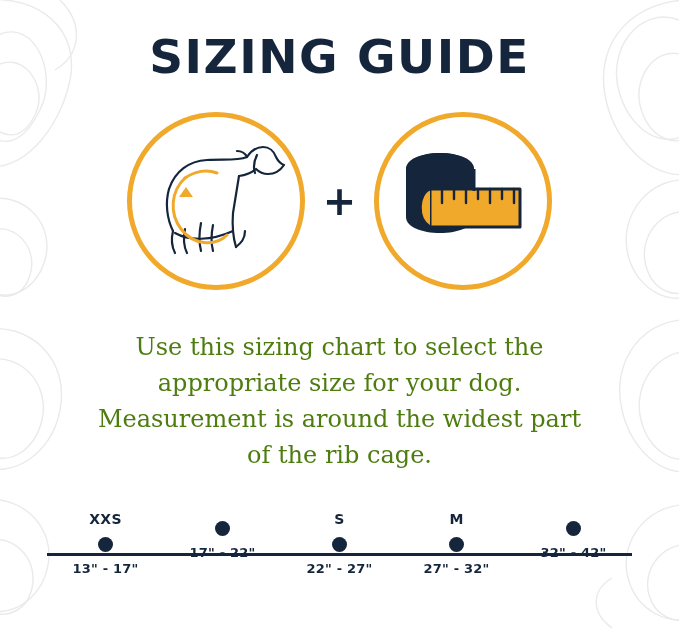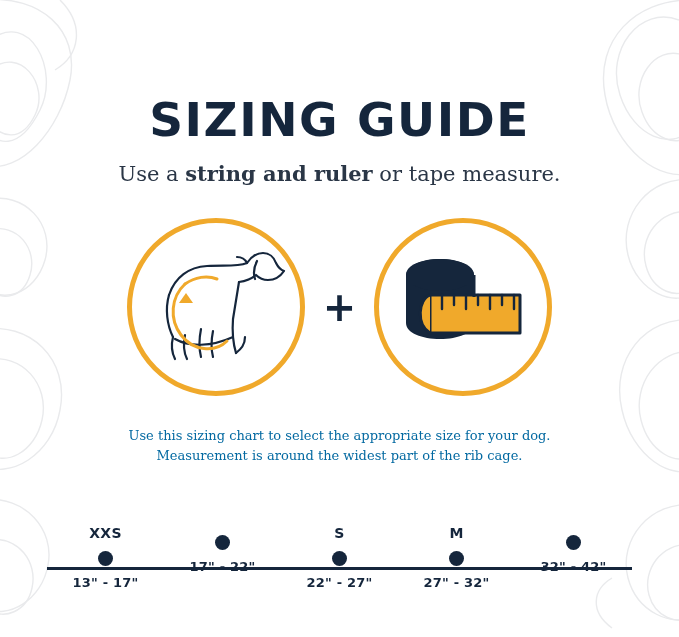--- a/index.html
+++ b/index.html
@@ -33,21 +33,21 @@
   }
 
   .title {
     text-align: center;
     font-family: "DejaVu Sans", sans-serif;
     font-weight: bold;
     font-size: 47px;
     letter-spacing: 1.5px;
     color: #15263c;
     margin: 0;
-    padding-top: 96px;
+    padding-top: 33px;
     line-height: 1;
   }
 
   .subtitle {
     text-align: center;
     font-size: 21px;
     color: #2a3646;
     margin-top: 18px;
     font-family: "DejaVu Serif", serif;
   }
@@ -78,32 +78,32 @@
   .plus {
     font-family: "DejaVu Sans", sans-serif;
     font-weight: bold;
     font-size: 40px;
     color: #15263c;
     line-height: 1;
   }
 
   .description {
     text-align: center;
-    font-size: 13px;
+    font-size: 24px;
     line-height: 1.5;
-    color: #0369a1;
-    margin: 30px auto 0 auto;
+    color: #4d7c0f;
+    margin: 39px auto 0 auto;
     width: 500px;
   }
 
   .scale-wrap {
     position: absolute;
     left: 0;
     right: 0;
-    bottom: 22px;
+    bottom: 36px;
     height: 90px;
   }
 
   .scale-line {
     position: absolute;
     left: 47px;
     right: 47px;
     top: 42px;
     height: 3px;
     background: #15263c;
@@ -169,23 +169,20 @@
     <path d="M690,545 C662,542 642,570 649,595 C655,617 678,626 691,616"></path>
     <path d="M60,0 C85,25 80,55 55,70"></path>
     <path d="M612,628 C590,612 592,590 612,578"></path>
   </g>
 </svg>
 
 <div class="page">
 
   <h1 class="title">SIZING GUIDE</h1>
 
-  <div class="subtitle">
-    <span>Use a </span><span class="strong">string and ruler</span><span> or tape measure.</span>
-  </div>
 
   <div class="icons-row">
 
     <div class="circle">
       <svg width="150" height="140" viewBox="0 0 150 140">
         <g fill="none" stroke="#15263C" stroke-width="2.2" stroke-linecap="round" stroke-linejoin="round">
 
           <path d="M28,58 C34,40 48,30 66,29 C84,28 96,30 106,26 C110,20 116,16 122,16 C128,16 133,20 135,26 C137,30 140,33 143,34 C139,40 133,43 127,43 C122,43 118,41 115,38 C110,42 104,44 98,45"></path>
           <path d="M106,26 C104,22 100,20 96,20"></path>
 

